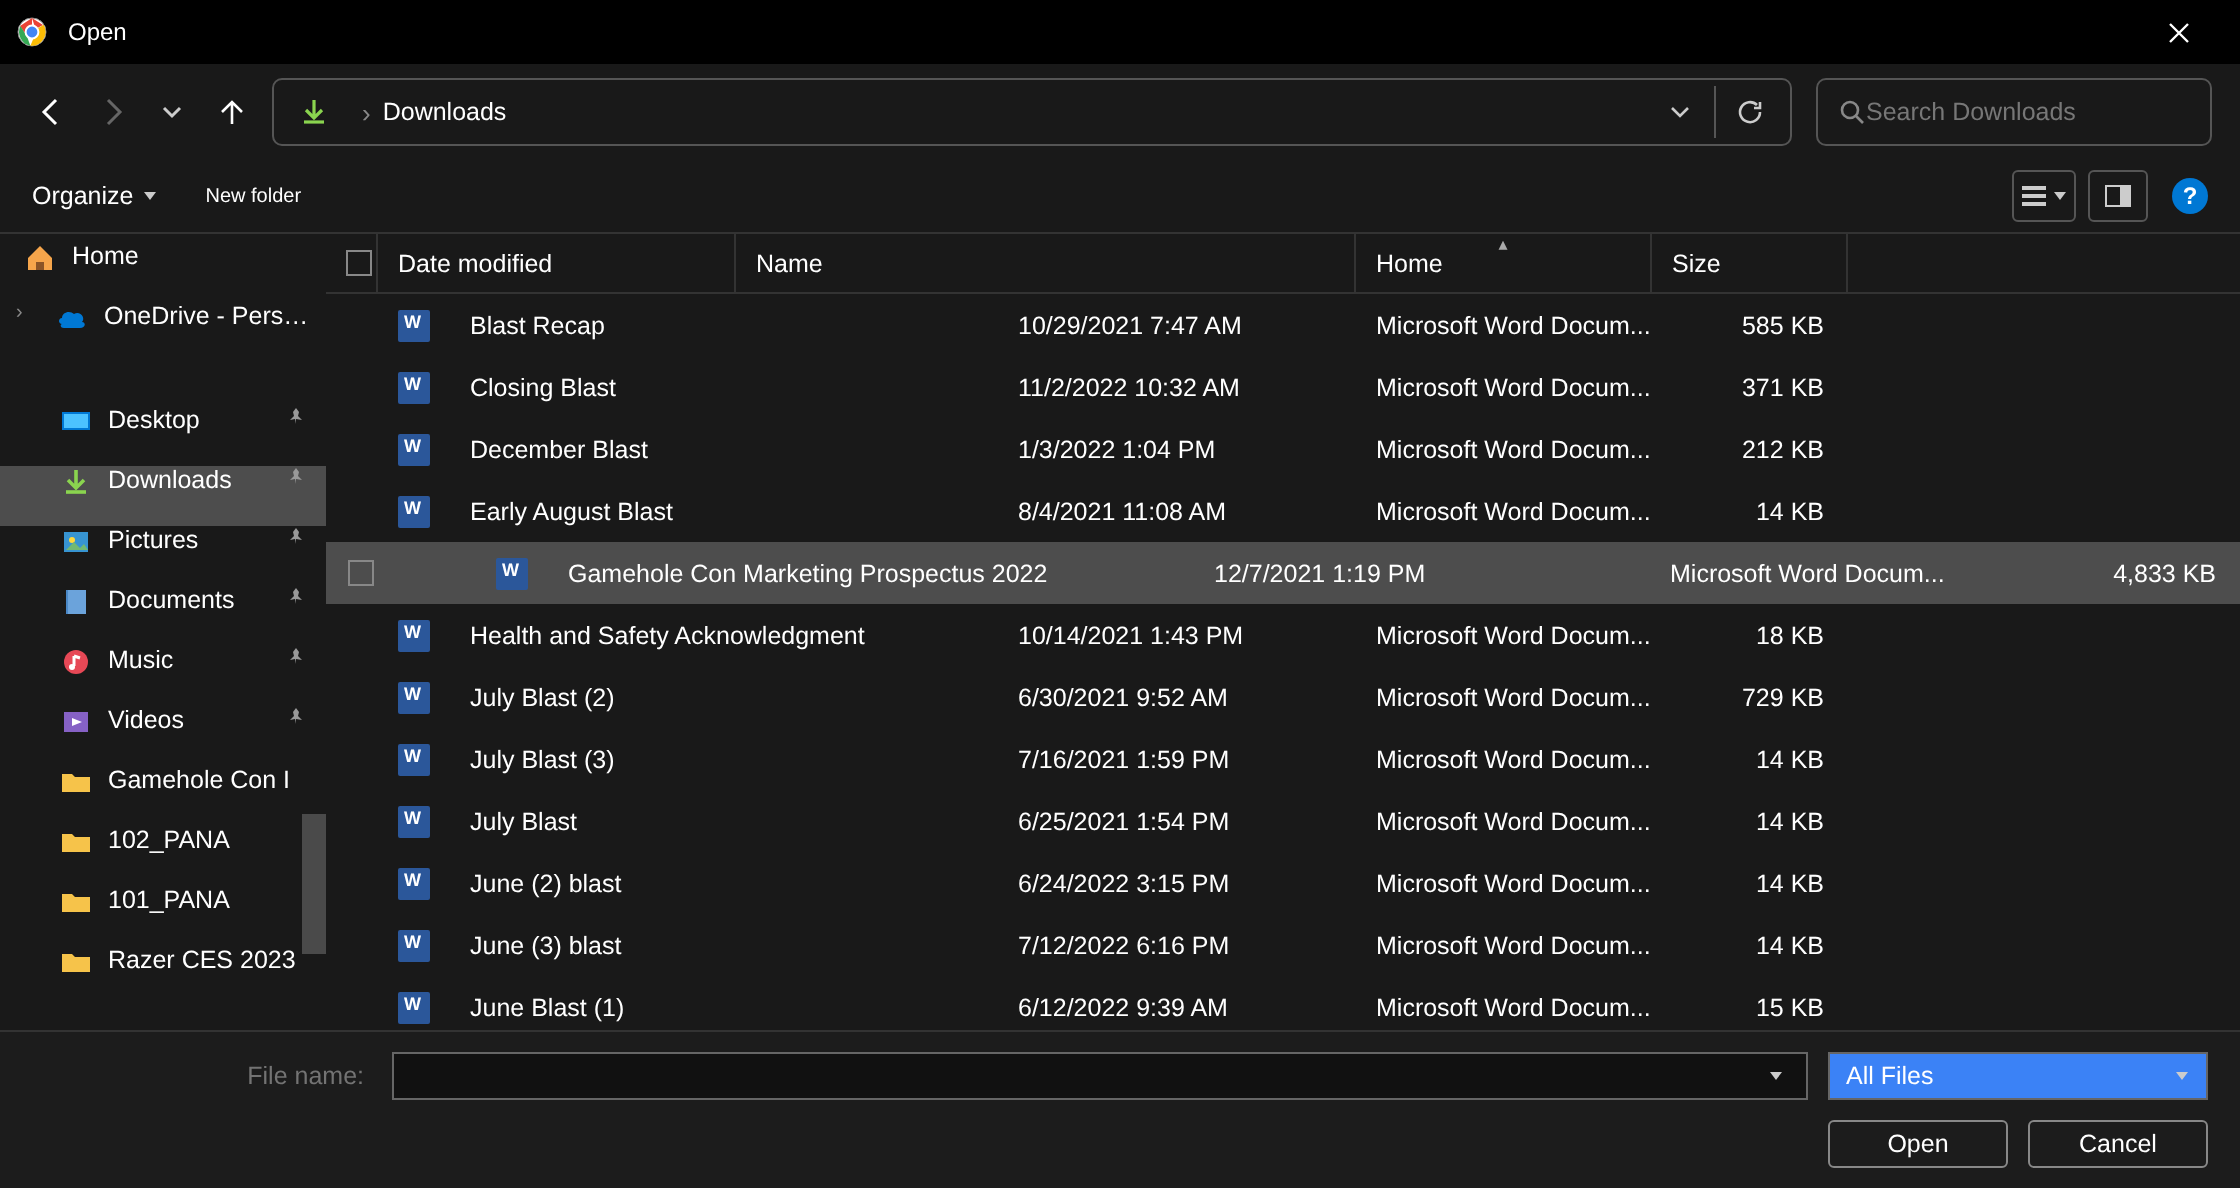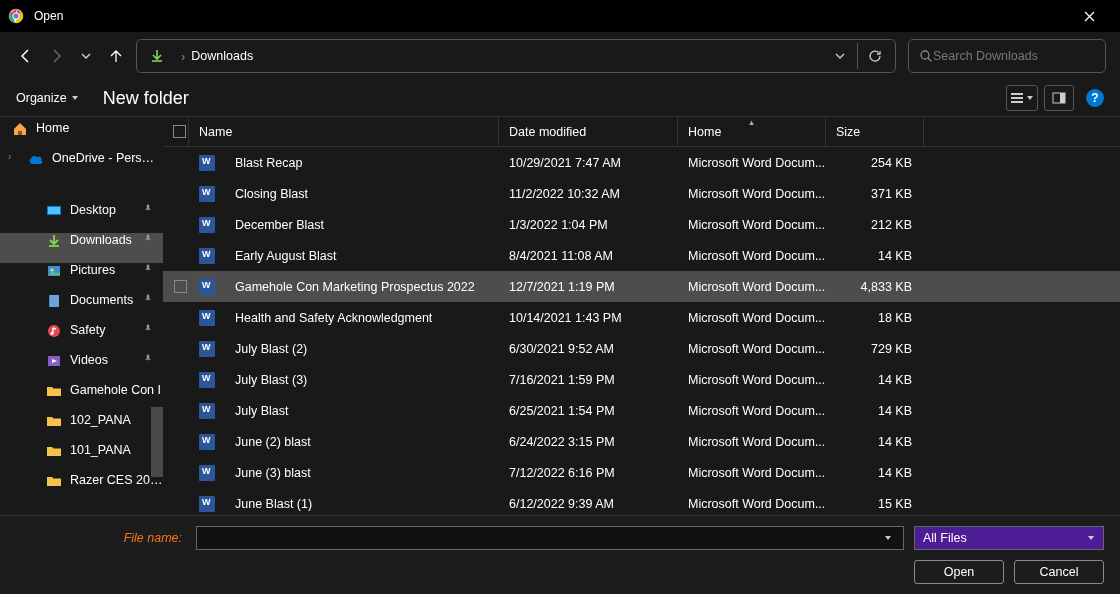--- a/index.html
+++ b/index.html
@@ -24,32 +24,32 @@
   .address-bar .spacer { flex: 1; }
   .address-bar .drop { width: 26px; height: 26px; display:flex; align-items:center; justify-content:center; color:#ccc;}
   .address-bar .refresh { width: 34px; height: 26px; display:flex; align-items:center; justify-content:center; color:#ccc; border-left:1px solid #555; margin-left:4px;}
   .search-box { width: 198px; height: 34px; border: 1px solid #555; border-radius: 5px; display: flex; align-items: center; padding: 0 10px; color: #888; }
   .search-box input { flex:1; background:transparent; border:none; outline:none; color:#fff; font-size:12.5px; }
   .search-box input::placeholder { color:#777; }
 
   
   .toolbar { height: 36px; display:flex; align-items:center; padding: 0 16px; justify-content: center; }
   .toolbar .org { color:#fff; font-size:12.5px; display:flex; align-items:center; gap:4px; margin-right:24px;}
-  .toolbar .newf { color:#fff; font-size:18px; }
+  .toolbar .newf { color:#fff; font-size:10px; }
   .toolbar .tspacer { flex:1; }
   .tool-icon { width:30px; height:26px; display:flex; align-items:center; justify-content:center; color:#ccc; margin-left:6px; border:1px solid transparent; border-radius:3px; }
   .tool-view { display:flex; align-items:center; border:1px solid #555; border-radius:3px; height:26px; padding:0 2px; margin-left:6px;}
   .help-icon { width:18px; height:18px; border-radius:50%; background:#0078d4; color:#fff; display:flex; align-items:center; justify-content:center; font-size:12px; font-weight:bold; margin-left:12px; }
 
   
   .body { flex:1; display:flex; min-height:0; border-top:1px solid #333; border-bottom:1px solid #333;}
   .sidebar { width:163px; background:#191919; overflow:hidden; display:flex; flex-direction:column; position:relative;}
   .sidebar-tree { padding-top:4px; overflow:hidden; flex:1;}
   .sidebar-item { height:30px; display:flex; padding-left:12px; gap:8px; font-size:12.5px; color:#fff; white-space:nowrap; position:relative;}
-  .sidebar-item.sub { padding-left:46px; }
+  .sidebar-item.sub { padding-left:30px; }
   .sidebar-item .expand { position:absolute; left:8px; color:#888; font-size:10px;}
   .sidebar-item.selected { background:#4d4d4d; }
   .sidebar-item .icon { width:16px; height:16px; flex-shrink:0; }
   .sidebar-item .pin { position:absolute; right:10px; color:#888; font-size:11px;}
   .sidebar-spacer { height:22px; }
   .sidebar-scrollbar { position:absolute; right:0; top:290px; width:12px; height:70px; background:#4a4a4a; border-radius:0;}
 
   
   .files { flex:1; display:flex; flex-direction:column; min-width:0; position:relative;}
   .columns { height:30px; display:flex; align-items:center; border-bottom:1px solid #333; font-size:12.5px; color:#fff; }
@@ -57,38 +57,38 @@
   .col-check { width:26px; padding-left:8px; justify-content:center;}
   .col-name { width: 310px; }
   .col-date { width: 179px; }
   .col-type { width: 148px; position:relative;}
   .col-size { width: 98px; }
   .col-end { flex:1; border-right:none;}
   .sort-caret { position:absolute; left:50%; top:0; transform:translateX(-50%); color:#aaa; font-size:9px;}
 
   .file-rows { flex:1; overflow:hidden; }
   .row { height:31px; display:flex; align-items:center; font-size:12.5px; color:#fff; }
-  .row.selected { background:#4d4d4d; }
+  .row.selected { background:#4d4d4d;justify-content:space-between; }
   .cell { padding-left:10px; display:flex; align-items:center; overflow:hidden; white-space:nowrap; text-overflow:ellipsis;}
   .cell-check { width:26px; justify-content:center; padding-left:8px;}
   .cell-name { width:310px; gap:20px;}
   .cell-date { width:179px; }
   .cell-type { width:148px; }
   .cell-size { width:98px; justify-content:flex-end; padding-right:12px;}
   .word-icon { width:16px; height:16px; background:#2b579a; position:relative; border-radius:1px; flex-shrink:0;}
   .word-icon::after { content:"W"; color:#fff; font-size:9px; font-weight:bold; position:absolute; left:3px; top:1px;}
   .cbox { width:13px; height:13px; border:1px solid #888; }
 
   
   .bottom { height:78px; background:#1c1c1c; display:flex; flex-direction:column; padding:10px 16px 10px 16px; gap:10px;}
   .fn-row { display:flex; align-items:center; gap:10px; }
-  .fn-label { width:170px; text-align:right; color:#f97316; font-size:12.5px; padding-right:4px;font-style:italic;}
+  .fn-label { width:170px; text-align:right; color:#737373; font-size:12.5px; padding-right:4px;}
   .fn-input { flex:1; height:24px; background:#111; border:1px solid #666; color:#fff; display:flex; align-items:center; padding:0 6px; font-size:12.5px;}
   .fn-drop { width:18px; display:flex; align-items:center; justify-content:center; color:#ccc;}
-  .filter { width:190px; height:24px; background:#4c1d95; border:1px solid #666; display:flex; align-items:center; padding:0 8px; color:#fff; font-size:12.5px;}
+  .filter { width:190px; height:24px; background:#3b82f6; border:1px solid #666; display:flex; align-items:center; padding:0 8px; color:#fff; font-size:12.5px;}
   .btn-row { display:flex; justify-content:flex-end; gap:10px; }
   .btn { width:90px; height:24px; border:1px solid #888; border-radius:3px; display:flex; align-items:center; justify-content:center; color:#fff; font-size:12.5px; background:transparent;}
 
   .truncate { overflow:hidden; text-overflow:ellipsis; white-space:nowrap; max-width:100%;}
 </style>
 </head>
 <body>
 
 <div class="dialog">
 
@@ -250,21 +250,21 @@
               <span class="pin"><svg width="10" height="10" viewBox="0 0 10 10">
                   <path d="M5 1 L6.5 3 L6 5 L8 7 L5 6.5 L5 9 L4.5 6.5 L2 7 L4 5 L3.5 3 Z" fill="#999"></path>
                 </svg></span>
             </div>
             <div class="sidebar-item sub">
               <span class="icon"><svg width="16" height="16" viewBox="0 0 16 16">
                   <circle cx="8" cy="8" r="6" fill="#e74856"></circle>
                   <path d="M7 5 L7 10 M7 5 L10 6" stroke="#fff" stroke-width="1.5" fill="none"></path>
                   <circle cx="6" cy="10.5" r="1.5" fill="#fff"></circle>
                 </svg></span>
-              <span>Safety</span>
+              <span>Music</span>
               <span class="pin"><svg width="10" height="10" viewBox="0 0 10 10">
                   <path d="M5 1 L6.5 3 L6 5 L8 7 L5 6.5 L5 9 L4.5 6.5 L2 7 L4 5 L3.5 3 Z" fill="#999"></path>
                 </svg></span>
             </div>
             <div class="sidebar-item sub">
               <span class="icon"><svg width="16" height="16" viewBox="0 0 16 16">
                   <rect x="2" y="3" width="12" height="10" fill="#8661c5"></rect>
                   <path d="M6 6 L11 8 L6 10 Z" fill="#fff"></path>
                 </svg></span>
               <span>Videos</span>
@@ -301,41 +301,41 @@
           </div>
       </div>
       <div class="sidebar-scrollbar"></div>
     </div>
 
     <div class="files">
       <div class="columns">
         <div class="col col-check">
             <div class="cbox"></div>
           </div>
+        <div class="col col-date">Date modified</div>
         <div class="col col-name">Name</div>
-        <div class="col col-date">Date modified</div>
         <div class="col col-type">
             <span class="sort-caret">▴</span>
             <span>Home</span>
           </div>
         <div class="col col-size">Size</div>
         <div class="col col-end"></div>
       </div>
       <div class="file-rows" id="file-rows">
           <div class="row">
             <div class="cell cell-check"></div>
             <div class="cell cell-name">
               <span class="word-icon"></span>
               <span>Blast Recap</span>
             </div>
             <div class="cell cell-date">10/29/2021 7:47 AM</div>
             <div class="cell cell-type">
               <span class="truncate">Microsoft Word Docum...</span>
             </div>
-            <div class="cell cell-size">254 KB</div>
+            <div class="cell cell-size">585 KB</div>
           </div>
           <div class="row">
             <div class="cell cell-check"></div>
             <div class="cell cell-name">
               <span class="word-icon"></span>
               <span>Closing Blast</span>
             </div>
             <div class="cell cell-date">11/2/2022 10:32 AM</div>
             <div class="cell cell-type">
               <span class="truncate">Microsoft Word Docum...</span>

